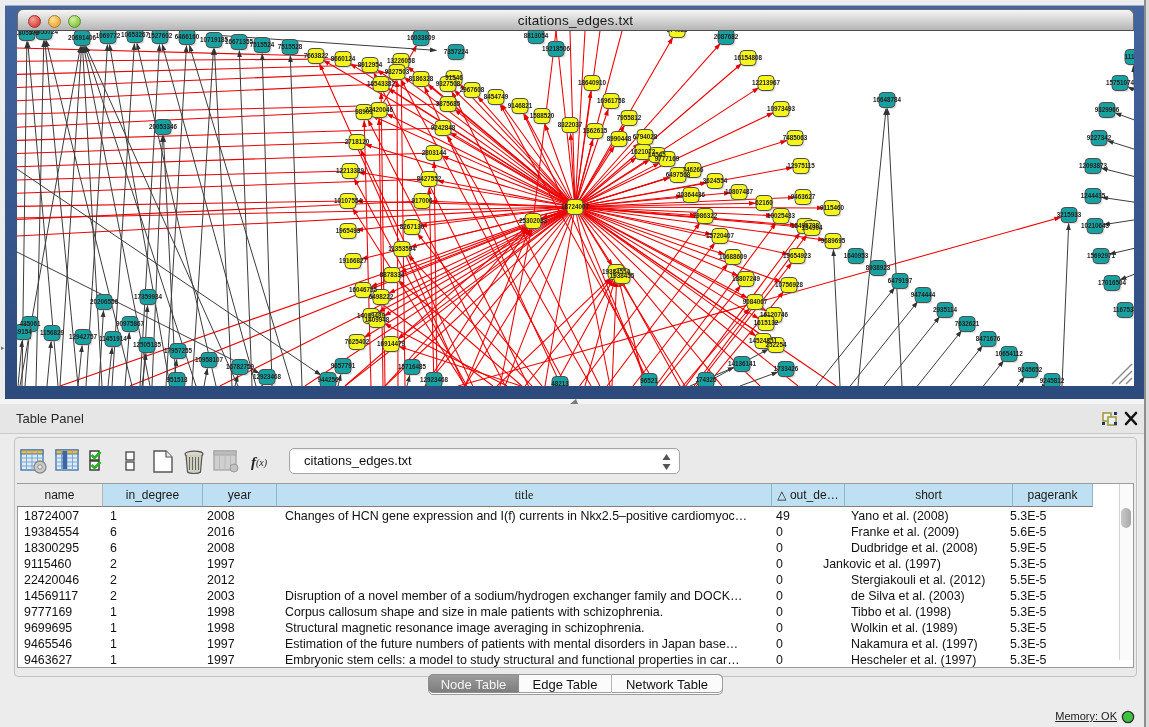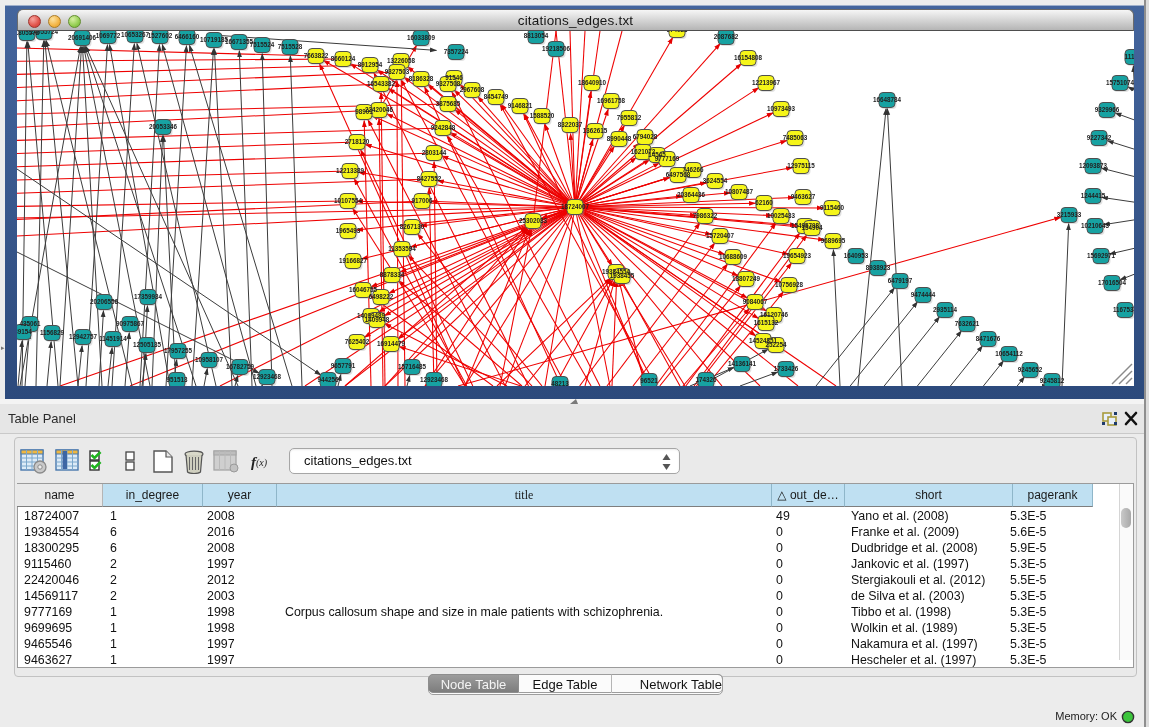--- a/index.html
+++ b/index.html
@@ -5,32 +5,32 @@
 body{width:1149px;height:727px;position:relative;overflow:hidden;background:#ececec;
  font-family:"Liberation Sans",sans-serif;-webkit-font-smoothing:antialiased;}
 .abs{position:absolute;}
 #desktop{left:5px;top:5px;width:1140px;height:394px;background:linear-gradient(#44659d,#2c4a7c);}
 #titlebar{left:17px;top:9px;width:1117px;height:22px;border-radius:6px 6px 0 0;
  background:linear-gradient(#f6f6f6,#cfcfcf 60%,#b5b5b5);border:1px solid #6b6b6b;border-bottom:1px solid #4e4e4e;box-sizing:border-box;}
 #titlebar .tl{position:absolute;top:5px;width:11px;height:11px;border-radius:50%;}
 #title{left:17px;top:13px;width:1117px;text-align:center;font-size:13.5px;font-weight:normal;color:#161616;letter-spacing:0.2px;}
 #canvas{left:17px;top:31px;width:1117px;height:355px;background:#fff;overflow:hidden;}
 #tpanel{left:0px;top:399px;width:1149px;height:328px;background:#ececec;}
-#tptitle{left:8px;top:411px;font-size:13px;color:#2b2b2b;}
+#tptitle{left:16px;top:411px;font-size:13px;color:#2b2b2b;}
 #toolc{left:14px;top:437px;width:1121px;height:238px;background:#eaeaea;border:1px solid #c2c2c2;border-radius:4px;}
 #combo{left:289px;top:448px;width:391px;height:26px;background:#fff;border:1px solid #a6a6a6;border-radius:5px;box-sizing:border-box;box-shadow:inset 0 1px 2px rgba(0,0,0,0.08);}
 #combo span{position:absolute;left:14px;top:4px;font-size:13px;color:#111;}
 #tablebox{left:17px;top:483px;width:1117px;height:185px;background:#fff;border:1px solid #9b9b9b;box-sizing:border-box;}
 .hcell{position:absolute;top:484px;height:23px;background:#bfe0f2;border-right:1px solid #8fb6c9;box-sizing:border-box;
  font-size:12px;color:#1a1a1a;text-align:center;line-height:23px;border-bottom:1px solid #7e7e7e;}
 .trow{position:absolute;left:0;width:1117px;height:16px;font-size:12.4px;color:#111;}
 .trow span{position:absolute;top:0;line-height:16px;white-space:nowrap;overflow:hidden;}
 #tabbar{left:428px;top:674px;width:295px;height:21px;border:1px solid #9d9d9d;border-radius:5px;background:#fbfbfb;box-sizing:border-box;}
 .seg{position:absolute;top:0;height:19px;font-size:13px;text-align:center;line-height:19px;color:#111;}
-#mem{top:710px;left:1020px;width:97px;text-align:right;font-size:11px;color:#222;line-height:13px;}
+#mem{top:710px;left:1020px;width:97px;text-align:right;font-size:11px;color:#222;line-height:13px;text-decoration:underline;}
 </style></head>
 <body>
 <div class="abs" id="desktop"></div>
 <div class="abs" style="left:0;top:0;width:1149px;height:5px;background:#ededed;border-bottom:1px solid #9fb0cc;"></div>
 <div class="abs" style="left:0;top:5px;width:5px;height:394px;background:#ececec;"></div>
 <div class="abs" style="left:1144px;top:0;width:5px;height:727px;background:#dcdcdc;border-left:2px solid #8e8e8e;z-index:60;"></div>
 <div class="abs" style="left:1px;top:344px;width:4px;height:7px;color:#777;font-size:7px;">▸</div>
 
 <div class="abs" id="titlebar">
   <div class="tl" style="left:9.5px;background:radial-gradient(circle at 35% 30%,#f6a49e,#e1544a 60%,#c33a31);border:1px solid #9e322c;"></div>
@@ -793,20 +793,21 @@
 <div class="hcell" style="left:103px;width:100px;">in_degree</div>
 <div class="hcell" style="left:203px;width:74px;">year</div>
 <div class="hcell" style="left:277px;width:495px;font-family:Liberation Serif, serif;">title</div>
 <div class="hcell" style="left:772px;width:73px;">△ out_de…</div>
 <div class="hcell" style="left:845px;width:168px;">short</div>
 <div class="hcell" style="left:1013px;width:80px;">pagerank</div>
 <div class="trow" style="top:508px">
     <span style="left:24px">18724007</span>
     <span style="left:110px">1</span>
     <span style="left:207px">2008</span>
+    <span style="left:285px;width:486px">Changes of HCN gene expression and I(f) currents in Nkx2.5–positive cardiomyoc…</span>
     <span style="left:776px">49</span>
     <span style="left:851px;width:158px">Yano et al. (2008)</span>
     <span style="left:1010px">5.3E-5</span>
   </div>
 <div class="trow" style="top:524px">
     <span style="left:24px">19384554</span>
     <span style="left:110px">6</span>
     <span style="left:207px">2016</span>
     <span style="left:776px">0</span>
     <span style="left:851px;width:158px">Franke et al. (2009)</span>
@@ -818,77 +819,81 @@
     <span style="left:207px">2008</span>
     <span style="left:776px">0</span>
     <span style="left:851px;width:158px">Dudbridge et al. (2008)</span>
     <span style="left:1010px">5.9E-5</span>
   </div>
 <div class="trow" style="top:556px">
     <span style="left:24px">9115460</span>
     <span style="left:110px">2</span>
     <span style="left:207px">1997</span>
     <span style="left:776px">0</span>
-    <span style="left:851px;width:158px">Jankovic et al. (1997)</span>
+    <span style="left:823px;width:158px">Jankovic et al. (1997)</span>
     <span style="left:1010px">5.3E-5</span>
   </div>
 <div class="trow" style="top:572px">
     <span style="left:24px">22420046</span>
     <span style="left:110px">2</span>
     <span style="left:207px">2012</span>
     <span style="left:776px">0</span>
     <span style="left:851px;width:158px">Stergiakouli et al. (2012)</span>
     <span style="left:1010px">5.5E-5</span>
   </div>
 <div class="trow" style="top:588px">
     <span style="left:24px">14569117</span>
     <span style="left:110px">2</span>
     <span style="left:207px">2003</span>
+    <span style="left:285px;width:486px">Disruption of a novel member of a sodium/hydrogen exchanger family and DOCK…</span>
     <span style="left:776px">0</span>
     <span style="left:851px;width:158px">de Silva et al. (2003)</span>
     <span style="left:1010px">5.3E-5</span>
   </div>
 <div class="trow" style="top:604px">
     <span style="left:24px">9777169</span>
     <span style="left:110px">1</span>
     <span style="left:207px">1998</span>
     <span style="left:285px;width:486px">Corpus callosum shape and size in male patients with schizophrenia.</span>
     <span style="left:776px">0</span>
     <span style="left:851px;width:158px">Tibbo et al. (1998)</span>
     <span style="left:1010px">5.3E-5</span>
   </div>
 <div class="trow" style="top:620px">
     <span style="left:24px">9699695</span>
     <span style="left:110px">1</span>
     <span style="left:207px">1998</span>
+    <span style="left:285px;width:486px">Structural magnetic resonance image averaging in schizophrenia.</span>
     <span style="left:776px">0</span>
     <span style="left:851px;width:158px">Wolkin et al. (1989)</span>
     <span style="left:1010px">5.3E-5</span>
   </div>
 <div class="trow" style="top:636px">
     <span style="left:24px">9465546</span>
     <span style="left:110px">1</span>
     <span style="left:207px">1997</span>
+    <span style="left:285px;width:486px">Estimation of the future numbers of patients with mental disorders in Japan base…</span>
     <span style="left:776px">0</span>
     <span style="left:851px;width:158px">Nakamura et al. (1997)</span>
     <span style="left:1010px">5.3E-5</span>
   </div>
 <div class="trow" style="top:652px">
     <span style="left:24px">9463627</span>
     <span style="left:110px">1</span>
     <span style="left:207px">1997</span>
+    <span style="left:285px;width:486px">Embryonic stem cells: a model to study structural and functional properties in car…</span>
     <span style="left:776px">0</span>
     <span style="left:851px;width:158px">Hescheler et al. (1997)</span>
     <span style="left:1010px">5.3E-5</span>
   </div>
 
 <div class="abs" style="left:1119px;top:484px;width:13px;height:176px;background:#fafafa;border-left:1px solid #d5d5d5;"></div>
 <div class="abs" style="left:1120.5px;top:508px;width:10px;height:20px;background:linear-gradient(90deg,#c9c9c9,#a8a8a8);border-radius:5px;"></div>
 
 <div class="abs" id="tabbar"></div>
 <div class="seg" style="left:428px;width:91px;background:linear-gradient(#9c9c9c,#7d7d7d);color:#f4f4f4;border:1px solid #8d8d8d;border-radius:5px 0 0 5px;top:674px;box-sizing:border-box;">Node Table</div>
 <div class="seg" style="left:519px;width:92px;top:674px;border-top:1px solid #9d9d9d;border-bottom:1px solid #9d9d9d;box-sizing:border-box;">Edge Table</div>
-<div class="seg" style="left:611px;width:112px;top:674px;border:1px solid #9d9d9d;border-left:1px solid #b5b5b5;border-radius:0 5px 5px 0;box-sizing:border-box;text-align:right;">Network Table</div>
+<div class="seg" style="left:611px;width:112px;top:674px;border:1px solid #9d9d9d;border-left:1px solid #b5b5b5;border-radius:0 5px 5px 0;box-sizing:border-box;">Network Table</div>
 
 <div class="abs" id="mem">Memory: OK</div>
 <svg class="abs" style="left:1121px;top:710px" width="14" height="14" xmlns="http://www.w3.org/2000/svg">
  <circle cx="7" cy="7" r="5.6" fill="#3cc53c" stroke="#333" stroke-width="1.4"></circle>
 </svg>
 
 </body></html>

